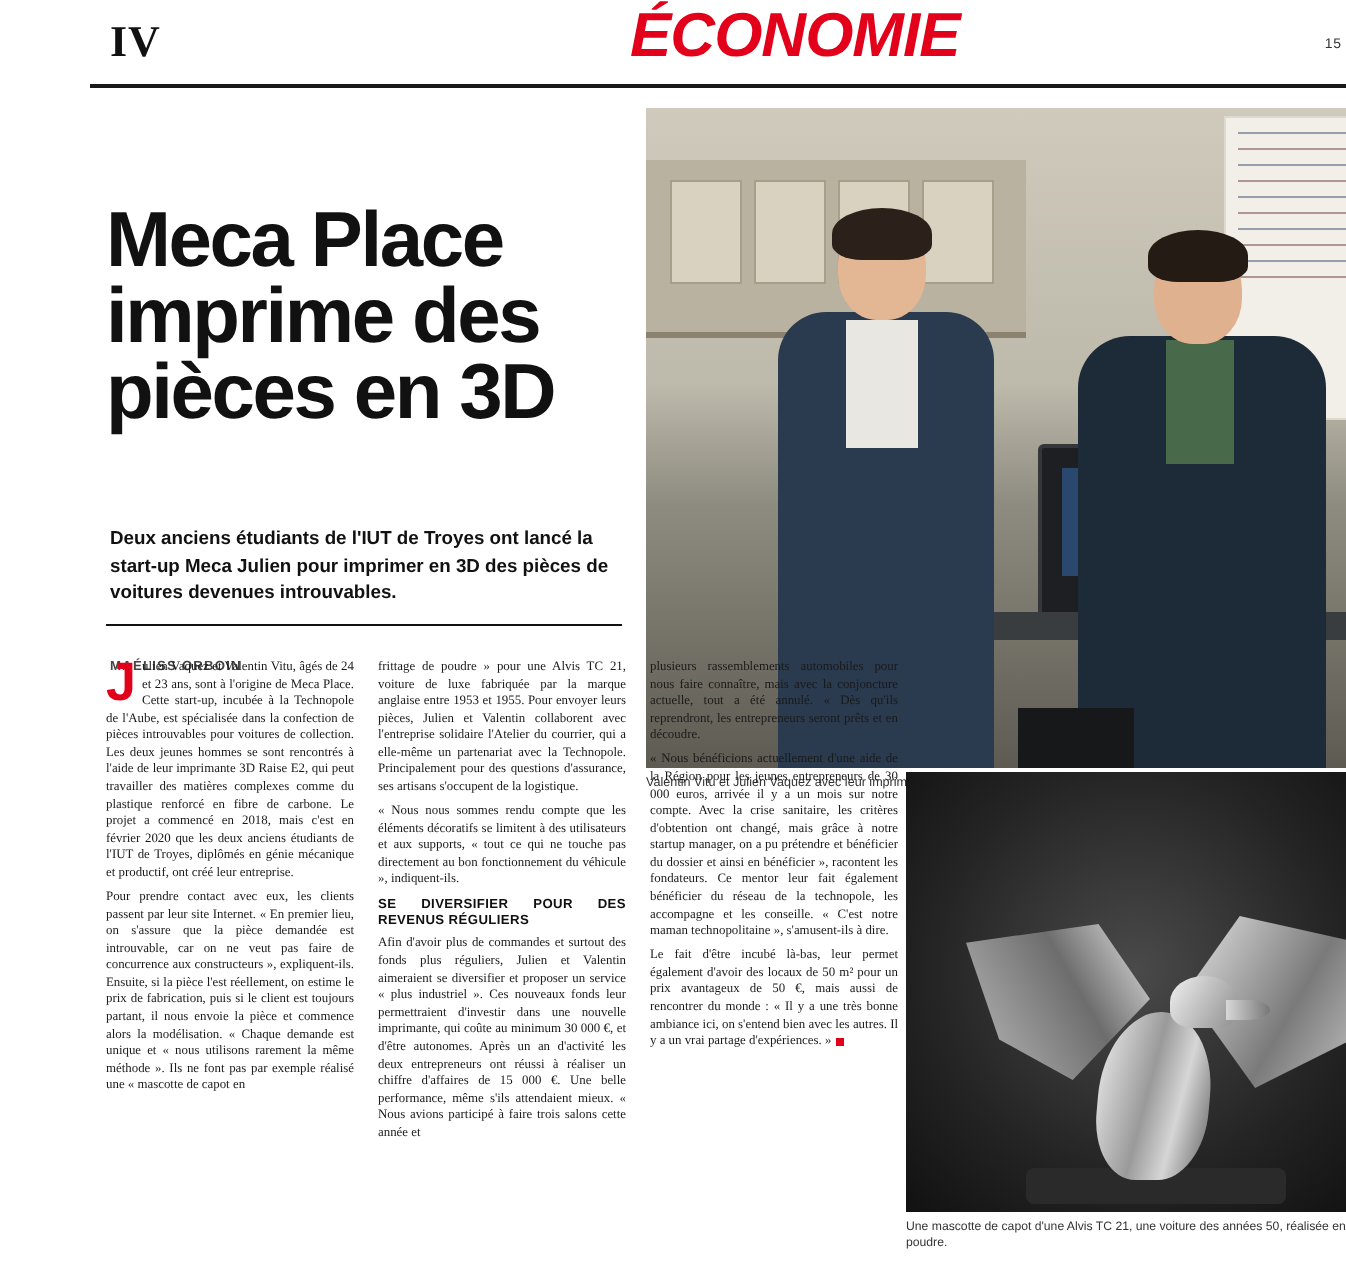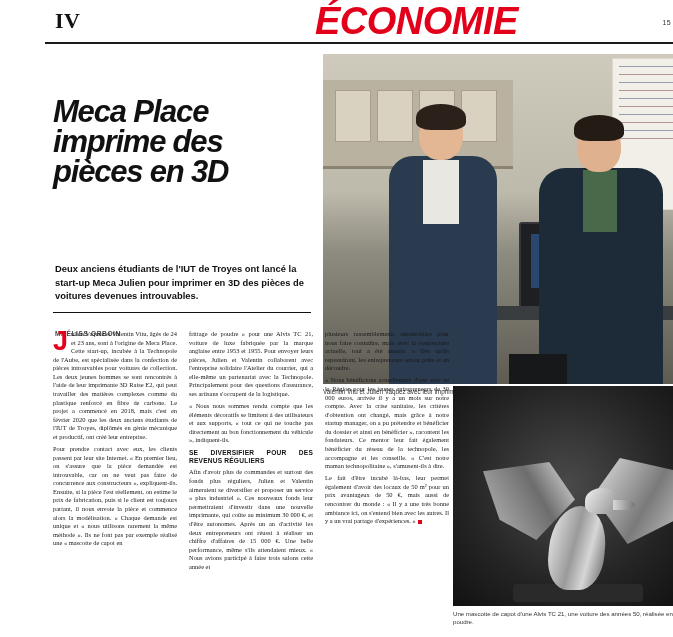--- a/index.html
+++ b/index.html
@@ -17,21 +17,21 @@
   .masthead{position:relative;height:42px;border-bottom:2px solid #1a1a1a;}
   .folio{
     position:absolute;left:10px;top:8px;
     font-family:"Liberation Serif", serif;
     font-size:22px;font-weight:bold;letter-spacing:0.5px;color:#111;
   }
   .section-title{
     position:absolute;left:270px;top:0px;
     font-family:"Liberation Sans", sans-serif;
     font-weight:bold;font-style:italic;
-    font-size:38px;letter-spacing:-0.5px;
+    font-size:31px;letter-spacing:-0.5px;
     color:#e2001a;
   }
   .dateblock{
     position:absolute;right:8px;top:4px;text-align:right;width:120px;
     font-family:"Liberation Sans", sans-serif;
   }
   .dateblock .day{font-size:8px;font-weight:bold;letter-spacing:1px;color:#111;}
   .dateblock .date{font-size:7px;color:#333;margin-top:6px;letter-spacing:0.4px;}
 
   
@@ -40,24 +40,23 @@
   .kicker{
     position:absolute;left:10px;top:16px;
     font-family:"Liberation Sans", sans-serif;
     font-weight:bold;font-size:10.5px;letter-spacing:0.3px;
     color:#e2001a;text-transform:uppercase;
   }
   .headline{
     position:absolute;left:8px;top:32px;width:258px;
     font-family:"Liberation Sans", sans-serif;
     font-weight:bold;
-    font-size:31px;line-height:0.97;
+    font-size:39px;line-height:0.97;
     letter-spacing:-1.2px;
     color:#111;
-    font-style:italic;
   }
   .standfirst{
     position:absolute;left:10px;top:218px;width:252px;
     font-family:"Liberation Sans", sans-serif;
     font-weight:bold;
     font-size:9.4px;line-height:1.45;
     color:#111;
   }
   .byline{
     position:absolute;left:10px;top:286px;

